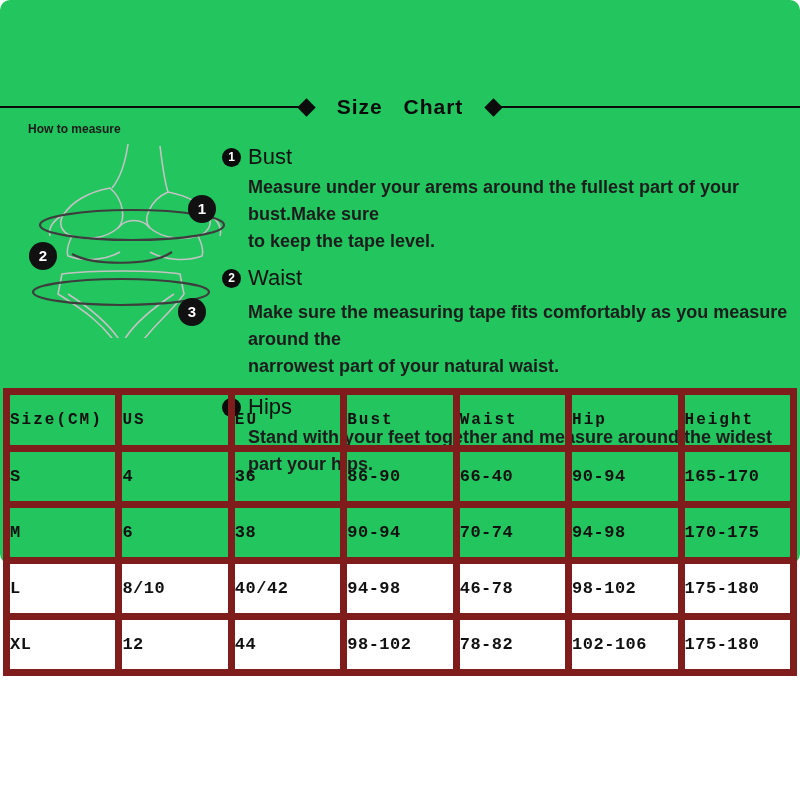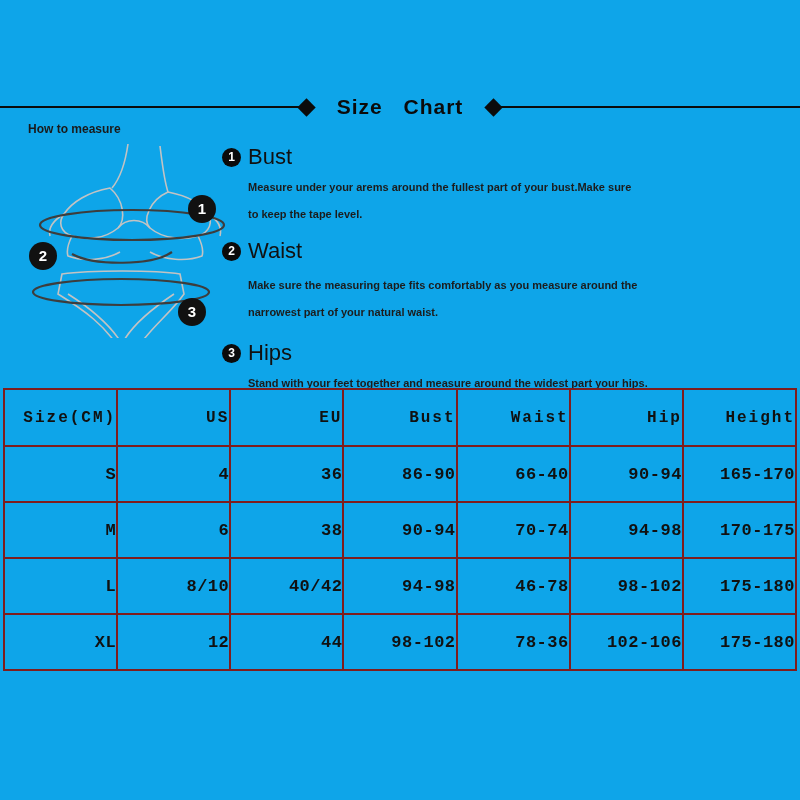--- a/index.html
+++ b/index.html
@@ -1,18 +1,18 @@
 <!DOCTYPE html>
 <html><head>
 <meta charset="utf-8">
 <style>
   * { margin:0; padding:0; box-sizing:border-box; }
   html,body { width:800px; height:800px; background:#ffffff; color:#151515;
     font-family:"Liberation Sans", sans-serif; overflow:hidden; }
-  .stage { position:relative; width:800px; height:800px; background:#0ea5e9; }
+  .stage { position:relative; width:800px; height:564px; background:#22c55e;border-radius:10px; }
 
   
   .title-row { position:absolute; top:92px; left:0; width:800px; height:30px;
     display:flex; align-items:center; }
   .rule { flex:1; height:2px; background:#0b0b0b; }
   .diamond { width:13px; height:13px; background:#0b0b0b; transform:rotate(45deg);
     flex:0 0 auto; margin:0 -2px; }
   .page-title { font-size:21px; font-weight:600; letter-spacing:1px; word-spacing:14px;
     margin:0 26px; white-space:nowrap; color:#0b0b0b; }
 
@@ -21,32 +21,32 @@
     font-weight:600; color:#1a1a1a; }
   .figure { position:absolute; top:142px; left:10px; width:220px; height:196px; }
 
   
   .instructions { position:absolute; top:144px; left:222px; width:566px; }
   .sec-head { display:flex; align-items:center; gap:7px; }
   .bullet { width:19px; height:19px; border-radius:50%; background:#0b0b0b; color:#fff;
     font-size:12px; font-weight:bold; display:flex; align-items:center;
     justify-content:center; flex:0 0 auto; }
   .sec-title { font-size:22px; font-weight:500; color:#111; }
-  .sec-body { margin:4px 0 10px 26px; font-size:11px; font-weight:600;
+  .sec-body { margin:4px 0 10px 26px; font-size:18px; font-weight:600;
     color:#1c1c1c; line-height:27px; }
   .sec-bust  { margin-bottom:9px; }
   .sec-waist { margin-bottom:9px; }
   .sec-waist .sec-body { margin-top:8px; }
   .sec-hips .sec-head { margin-top:14px; }
 
   
   .size-table { position:absolute; top:388px; left:3px; width:794px; height:280px;
     border-collapse:collapse; table-layout:fixed;
     font-family:"Liberation Mono", monospace; }
-  .size-table th, .size-table td { border:2px solid #7f1d1d; text-align:right;
+  .size-table th, .size-table td { border:7px solid #7f1d1d; text-align:left;
     vertical-align:middle; font-weight:bold; color:#111; }
   .size-table th { font-size:16px; letter-spacing:2px; height:57px; }
   .size-table td { font-size:17px; height:56px; letter-spacing:0.5px; }
 
   
   .note { position:absolute; top:678px; left:8px; font-size:16px; font-weight:600;
     color:#161616; }
 
   svg .tape { stroke:#3d3d3d; stroke-width:2.2; fill:none; }
   svg .garment { stroke:#c3c3c3; stroke-width:1.6; fill:none; }
@@ -173,21 +173,21 @@
         <td>94-98</td>
         <td>46-78</td>
         <td>98-102</td>
         <td>175-180</td>
       </tr>
       <tr>
         <td>XL</td>
         <td>12</td>
         <td>44</td>
         <td>98-102</td>
-        <td>78-36</td>
+        <td>78-82</td>
         <td>102-106</td>
         <td>175-180</td>
       </tr>
     </tbody>
   </table>
 
 
 </div>
 
 </body></html>

